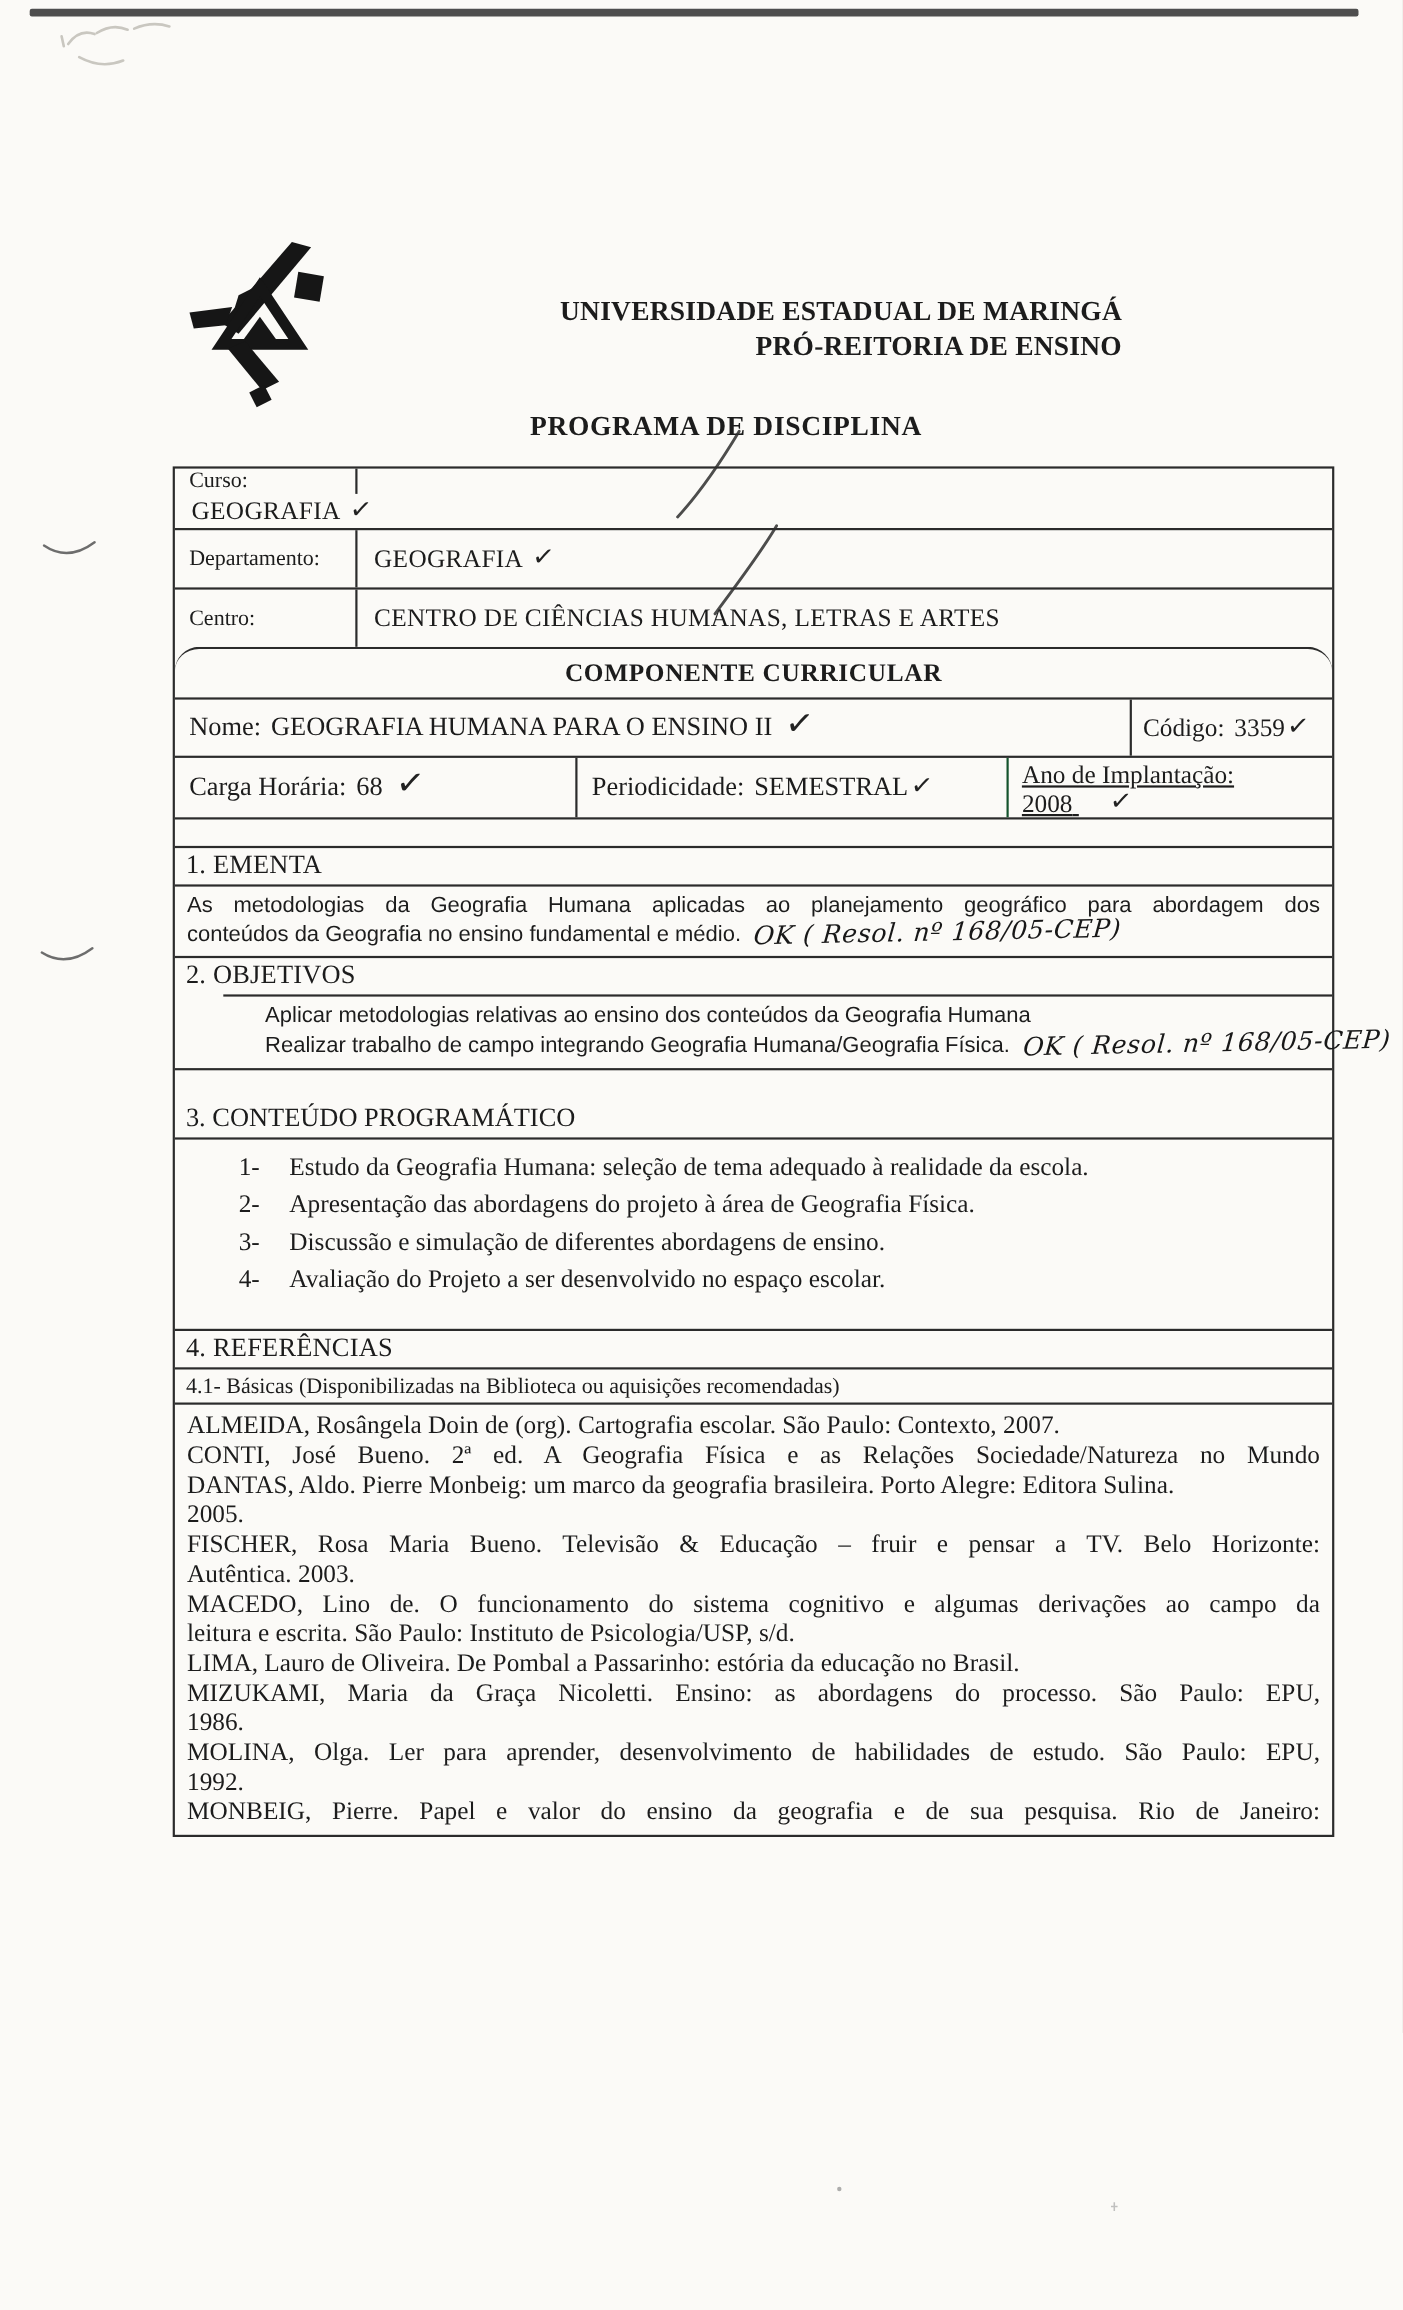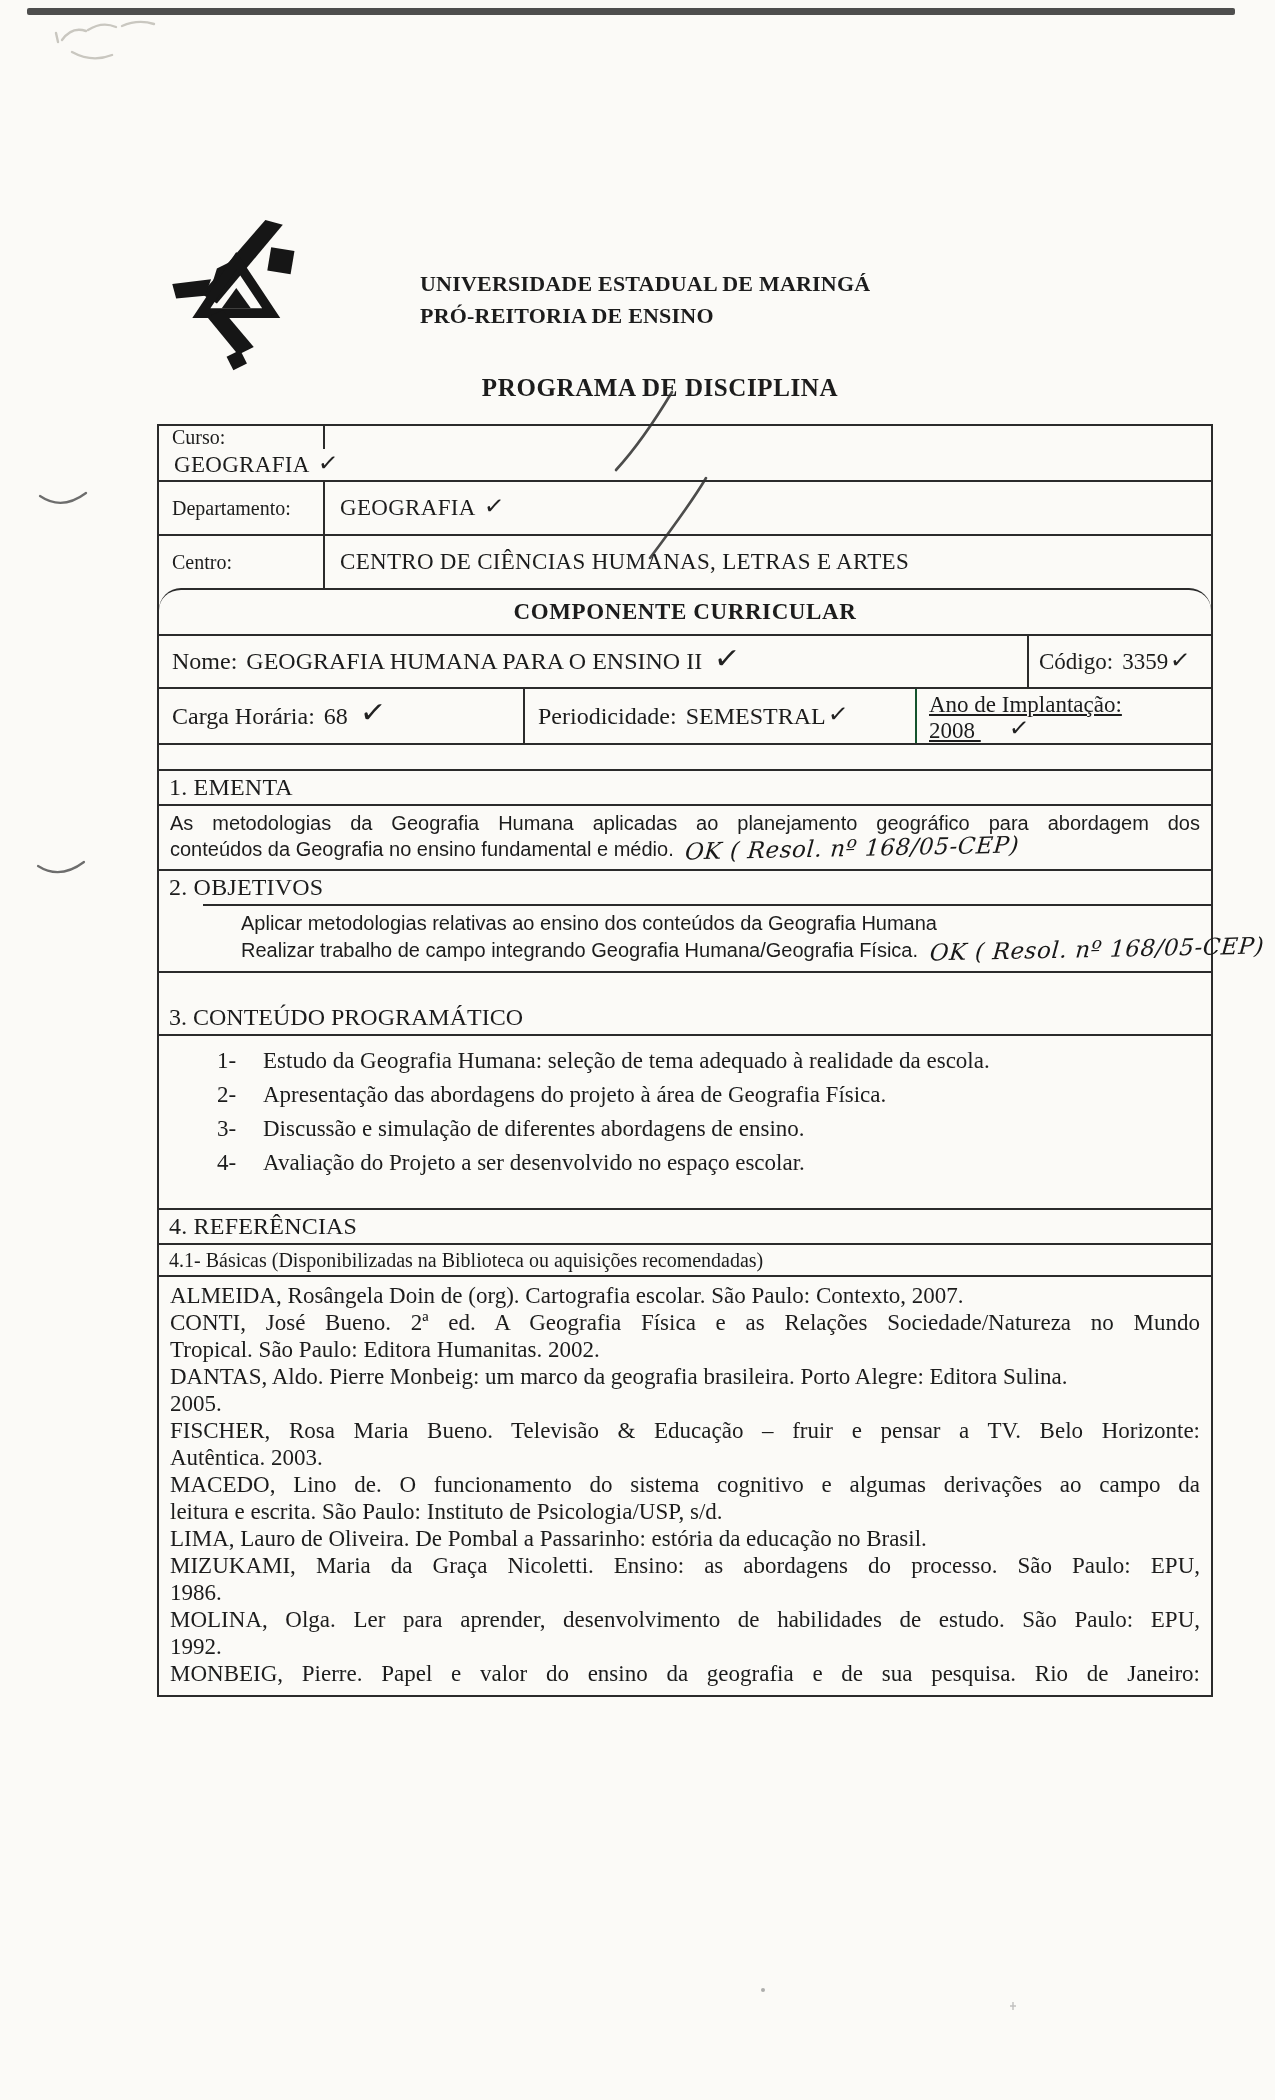--- a/index.html
+++ b/index.html
@@ -5,21 +5,21 @@
   html,body{margin:0;padding:0;background:#e9e7e2;}
   .sheet{
     position:relative;width:1275px;height:2100px;margin:0 auto;overflow:hidden;
     background:linear-gradient(90deg,#eeedе9 0,#f6f5f1 60px,#fbfaf7 130px,#fcfbf9 100%);
     background-color:#fbfaf7;
     font-family:"Liberation Serif",serif;color:#1c1c1c;
   }
   .top-band{position:absolute;left:27px;top:8px;width:1208px;height:7px;background:#4e4e4e;border-radius:2px;}
   .overlay{position:absolute;left:0;top:0;width:1275px;height:2100px;pointer-events:none;}
   .logo{position:absolute;left:170px;top:220px;width:150px;height:160px;}
-  .inst{position:absolute;left:420px;top:268px;width:600px;text-align:left;font-weight:bold;font-size:22px;line-height:32px;letter-spacing:.2px;}
+  .inst{position:absolute;left:420px;top:268px;width:600px;text-align:right;font-weight:bold;font-size:25px;line-height:32px;letter-spacing:.2px;}
   .doc-title{position:absolute;left:280px;top:374px;width:760px;text-align:center;font-weight:bold;font-size:25px;letter-spacing:.6px;}
 
   .tbl{position:absolute;left:157px;top:424px;width:1056px;border:2px solid #2b2b2b;box-sizing:border-box;}
   .trow{border-top:2px solid #2b2b2b;box-sizing:border-box;}
   .trow:first-child{border-top:none;flex-direction:column;}
   .r-id{height:54px;display:flex;}
   .c-label{width:166px;border-right:2px solid #2b2b2b;display:flex;align-items:center;padding-left:13px;font-size:20px;box-sizing:border-box;}
   .c-value{flex:1;display:flex;align-items:center;padding-left:15px;font-size:23px;letter-spacing:.3px;white-space:nowrap;}
   .r-cc{height:46px;display:flex;align-items:center;justify-content:center;font-weight:bold;font-size:23px;letter-spacing:.6px;border-radius:22px;}
   .r-nome{height:53px;display:flex;}
@@ -178,21 +178,20 @@
 
     <div class="trow r-sech">4. REFERÊNCIAS</div>
     <div class="trow r-sub">4.1- Básicas (Disponibilizadas na Biblioteca ou aquisições recomendadas)</div>
 
     <div class="trow r-refs">
       <p class="ref-item">
         <span class="tline" style="display:block">ALMEIDA, Rosângela Doin de (org).  Cartografia escolar. São Paulo: Contexto, 2007.</span>
       </p>
       <p class="ref-item">
         <span class="jl" style="display:block">CONTI, José Bueno. 2ª ed. A Geografia Física e as Relações Sociedade/Natureza no Mundo</span>
-        <span class="tline" style="display:block">Tropical. São Paulo: Editora Humanitas. 2002.</span>
       </p>
       <p class="ref-item">
         <span class="tline" style="display:block">DANTAS, Aldo. Pierre Monbeig: um marco da geografia brasileira. Porto Alegre: Editora Sulina.</span>
         <span class="tline" style="display:block">2005.</span>
       </p>
       <p class="ref-item">
         <span class="jl" style="display:block">FISCHER, Rosa Maria Bueno. Televisão &amp; Educação – fruir e pensar a TV. Belo Horizonte:</span>
         <span class="tline" style="display:block">Autêntica. 2003.</span>
       </p>
       <p class="ref-item">

